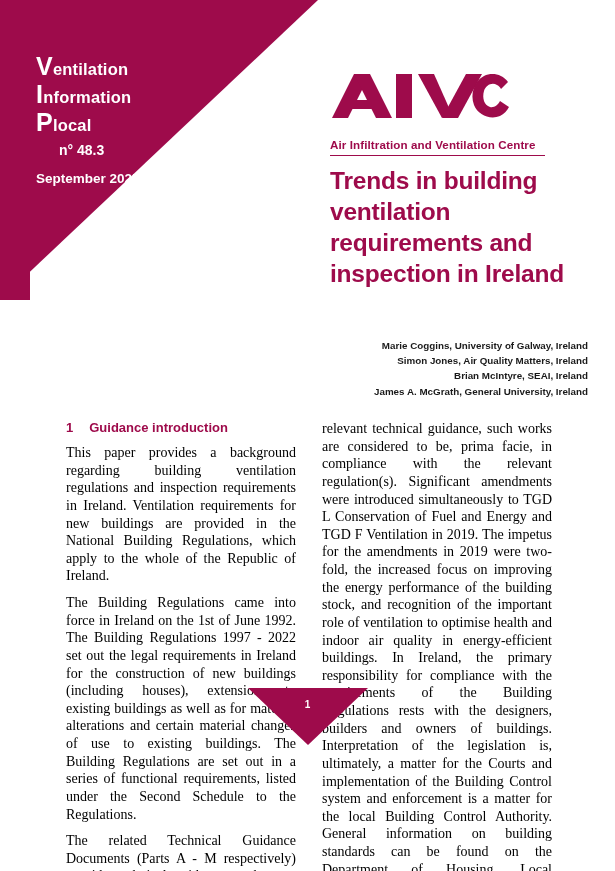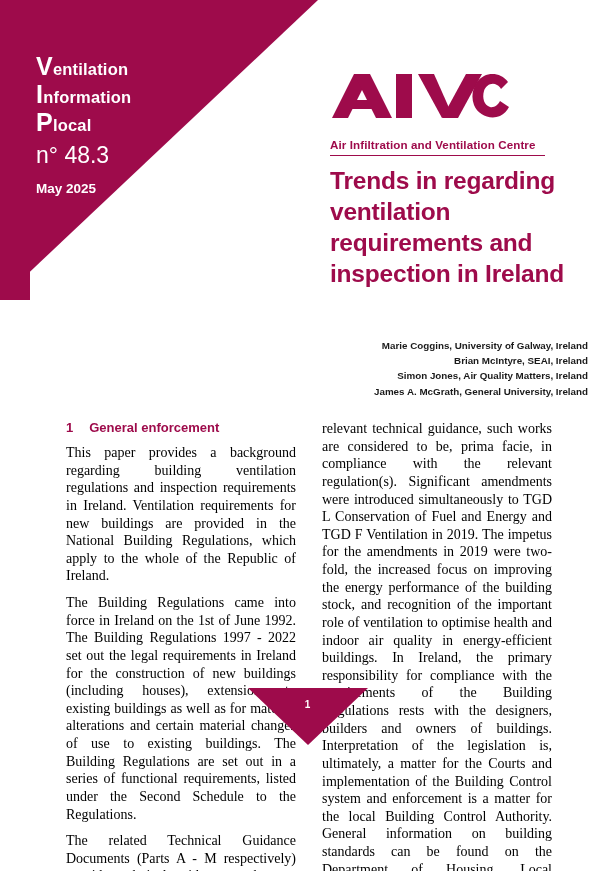--- a/index.html
+++ b/index.html
@@ -51,23 +51,24 @@
     font-size: 16.5px;
     font-weight: bold;
     letter-spacing: 0.2px;
     white-space: nowrap;
   }
   .mast-cap {
     font-size: 25px;
     font-weight: bold;
   }
   .mast-number {
-    font-size: 23px;
-    font-weight: normal;
+    font-size: 14px;
+    font-weight: bold;
     margin-top: 7px;
+    margin-left: 23px;
   }
   .mast-date {
     font-size: 13.5px;
     font-weight: bold;
     margin-top: 12px;
   }
 
   
   .publisher {
     position: absolute;
@@ -216,21 +217,21 @@
     <div class="mast-line">
       <span class="mast-cap">V</span><span>entilation</span>
     </div>
     <div class="mast-line">
       <span class="mast-cap">I</span><span>nformation</span>
     </div>
     <div class="mast-line">
       <span class="mast-cap">P</span><span>local</span>
     </div>
     <div class="mast-number">n° 48.3</div>
-    <div class="mast-date">May 2025</div>
+    <div class="mast-date">September 2025</div>
   </div>
 
   <div class="publisher">
     <div>© INIVE vzw</div>
     <div>Operating Agent</div>
     <div>and Management</div>
     <div>Sint-Pietersnieuwstraat 41,</div>
     <div>B-9000 Ghent – Belgium</div>
     <div class="url">www.inive.org</div>
   </div>
@@ -254,34 +255,34 @@
         <path d="M88 4 L104 4 L120 40 L112 48 Z"></path>
         <path d="M136 4 L152 4 L128 48 L112 48 Z"></path>
 
         <path d="M178 12 C172 4 162 2 154 6 C144 11 140 24 144 35 C148 45 160 50 170 46 C174 44 177 41 179 37 L170 31 C168 35 164 38 160 37 C154 35 152 28 154 21 C156 15 162 12 167 15 C169 16 170 17 171 19 Z"></path>
       </g>
     </svg>
     <div class="aivc-subtitle">Air Infiltration and Ventilation Centre</div>
     <div class="aivc-rule"></div>
   </div>
 
-  <div class="doc-title">Trends in regarding ventilation requirements and inspection in Ireland</div>
+  <div class="doc-title">Trends in building ventilation requirements and inspection in Ireland</div>
 
   <div class="authors">
     <div>Marie Coggins, University of Galway, Ireland</div>
+    <div>Simon Jones, Air Quality Matters, Ireland</div>
     <div>Brian McIntyre, SEAI, Ireland</div>
-    <div>Simon Jones, Air Quality Matters, Ireland</div>
     <div>James A. McGrath, General University, Ireland</div>
   </div>
 
   <div class="body-cols">
     <div class="col">
       <div class="section-head">
         <span class="num">1</span>
-        <span>General enforcement</span>
+        <span>Guidance introduction</span>
       </div>
       <p class="body">This paper provides a background regarding building ventilation regulations and inspection requirements in Ireland. Ventilation requirements for new buildings are provided in the National Building Regulations, which apply to the whole of the Republic of Ireland.</p>
       <p class="body">The Building Regulations came into force in Ireland on the 1st of June 1992. The Building Regulations 1997 - 2022 set out the legal requirements in Ireland for the construction of new buildings (including houses), extensions to existing buildings as well as for material alterations and certain material changes of use to existing buildings. The Building Regulations are set out in a series of functional requirements, listed under the Second Schedule to the Regulations.</p>
       <p class="body">The related Technical Guidance Documents (Parts A - M respectively) provide technical guidance on how to comply with the Regulations in practical terms. Part L gives the requirements relating to the Conservation of Fuel and Energy in buildings and Part F gives the requirements relating to Ventilation. Where works are carried out in accordance with the</p>
     </div>
     <div class="col">
       <p class="body">relevant technical guidance, such works are considered to be, prima facie, in compliance with the relevant regulation(s). Significant amendments were introduced simultaneously to TGD L Conservation of Fuel and Energy and TGD F Ventilation in 2019. The impetus for the amendments in 2019 were two-fold, the increased focus on improving the energy performance of the building stock, and recognition of the important role of ventilation to optimise health and indoor air quality in energy-efficient buildings. In Ireland, the primary responsibility for compliance with the requirements of the Building Regulations rests with the designers, builders and owners of buildings. Interpretation of the legislation is, ultimately, a matter for the Courts and implementation of the Building Control system and enforcement is a matter for the local Building Control Authority. General information on building standards can be found on the Department of Housing, Local Government and Heritage Website [1].</p>
     </div>
   </div>
 

